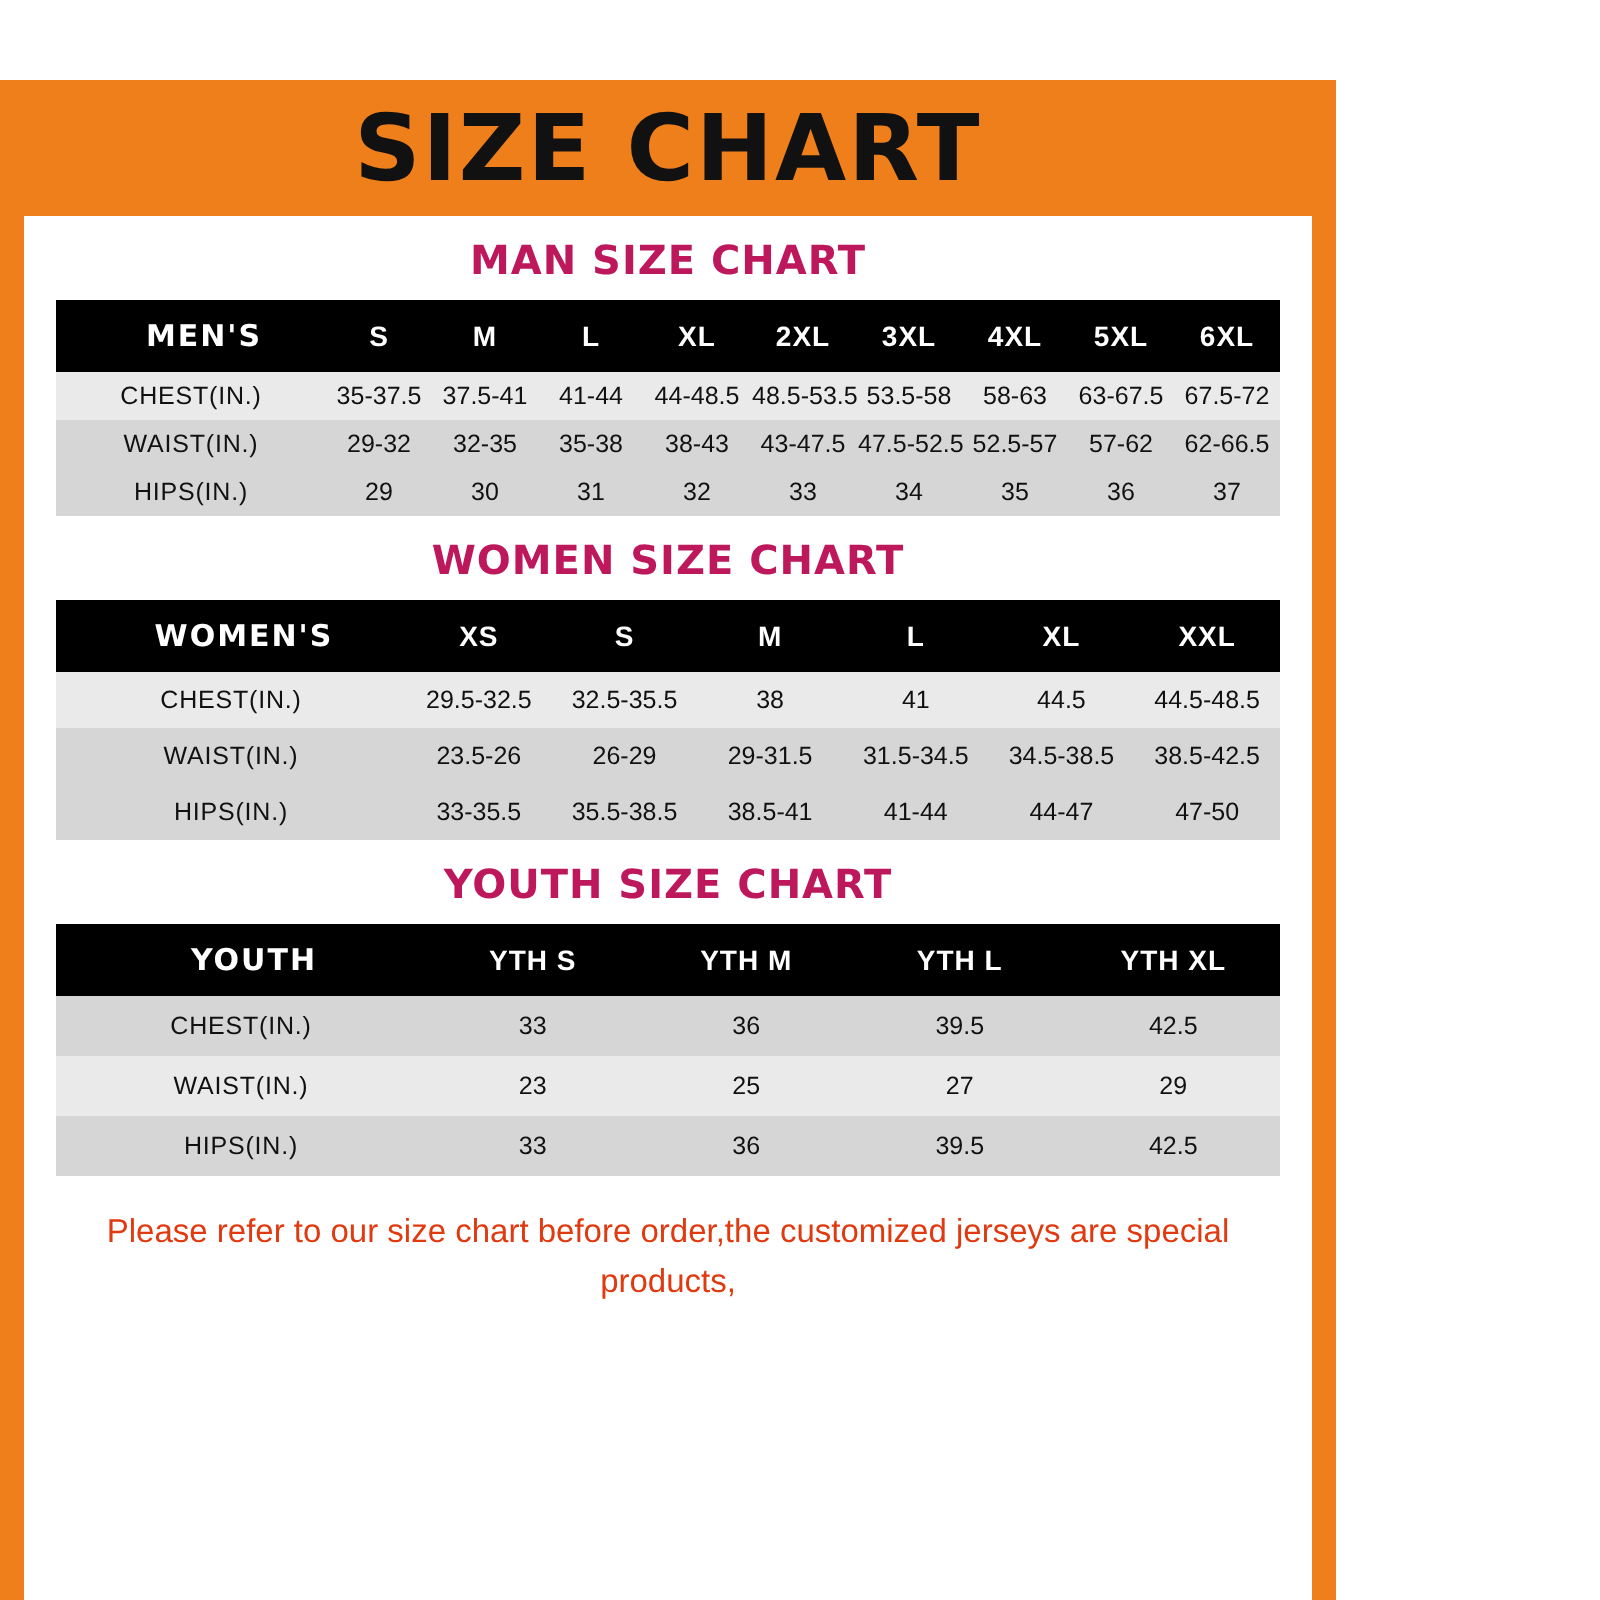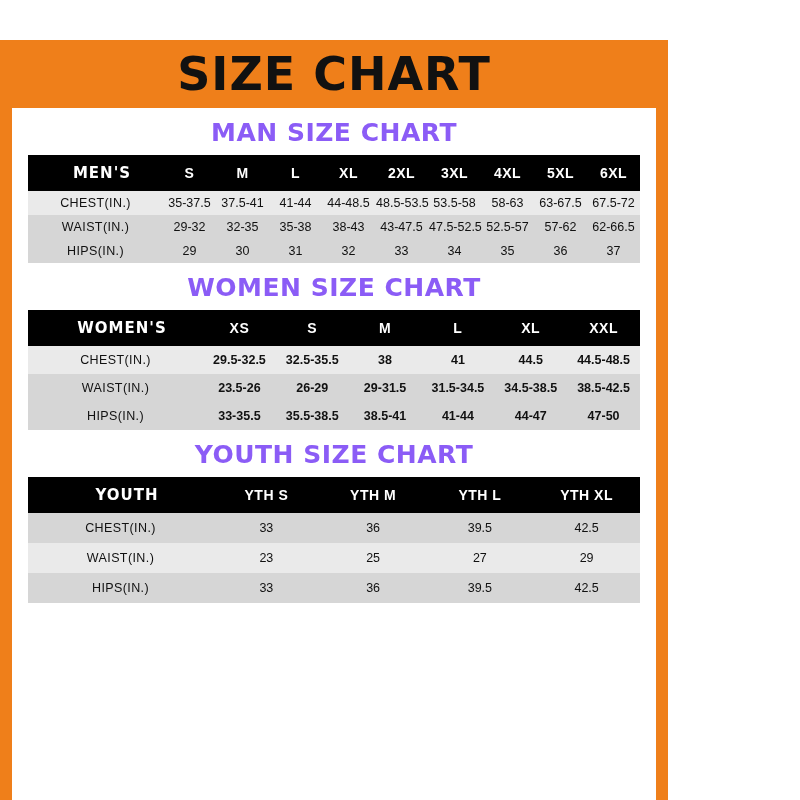--- a/index.html
+++ b/index.html
@@ -43,22 +43,22 @@
   .content {
     padding: 0 16px;
   }
   .section {
     margin-top: 10px;
   }
   .section-title {
     text-align: center;
     font-family: "DejaVu Sans", sans-serif;
     font-weight: bold;
-    font-size: 25px;
-    color: #8b5cf6;
+    font-size: 20px;
+    color: #be185d;
     margin: 10px 0 8px 0;
     letter-spacing: 0.5px;
   }
   table.size-table {
     width: 100%;
     border-collapse: collapse;
     table-layout: fixed;
   }
   table.size-table th,
   table.size-table td {
@@ -90,21 +90,21 @@
   table.size-table tbody tr.mid td {
     background: #d6d6d6;
   }
   table.size-table tbody td.rowlabel {
     font-weight: normal;
     letter-spacing: 0.4px;
   }
   .men-table thead th.rowhead { width: 120px; }
   .women-table thead th.rowhead { width: 160px; }
   .youth-table thead th.rowhead { width: 170px; }
-  .women-table th, .women-table td { font-size: 13.5px; font-weight: bold; }
+  .women-table th, .women-table td { font-size: 13.5px; }
   .women-table thead th { font-size: 15px; text-align: center; }
   .youth-table th, .youth-table td { font-size: 13.5px; }
   .youth-table thead th { font-size: 15px; }
   .youth-table tbody td { padding: 8px 1px; }
   .women-table tbody td { padding: 7px 1px; }
   .notice {
     margin-top: 16px;
     text-align: center;
     color: #e03a10;
     font-size: 16.5px;
@@ -269,18 +269,19 @@
             <td>33</td>
             <td>36</td>
             <td>39.5</td>
             <td>42.5</td>
           </tr>
         </tbody>
       </table>
     </div>
 
     <div class="notice">
+      <span class="line">Please refer to our size chart before order,the customized jerseys are special products,</span>
     </div>
 
   </div>
 
   <div class="bottom-strip"></div>
 </div>
 
 </body></html>

